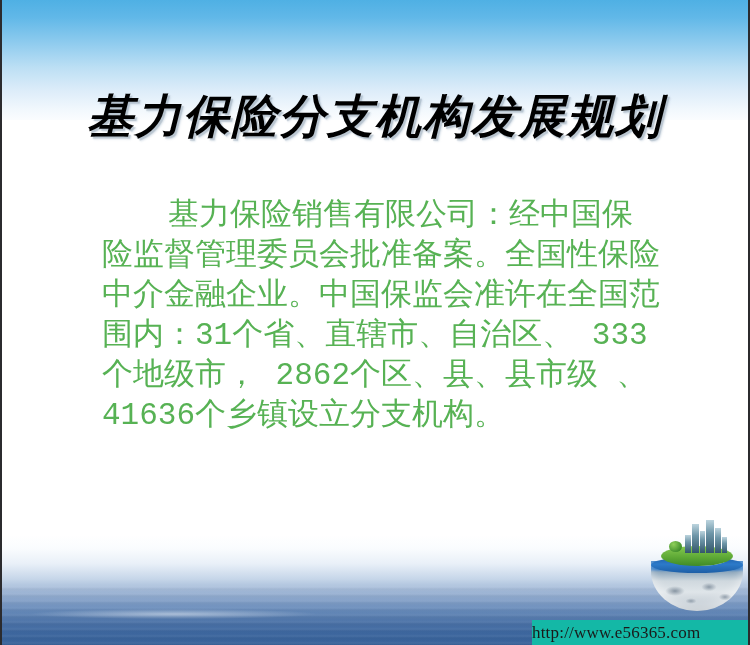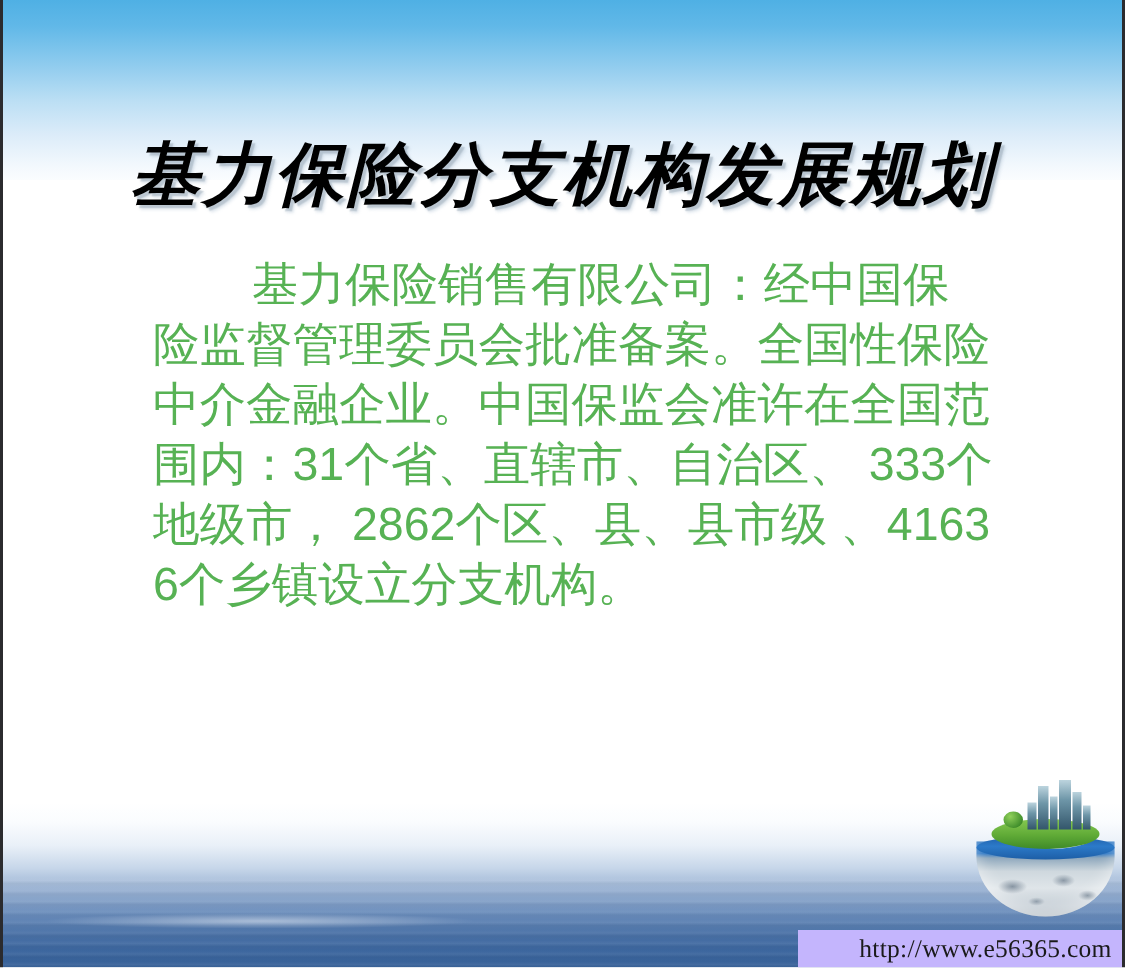--- a/index.html
+++ b/index.html
@@ -90,23 +90,23 @@
     white-space: nowrap;
     text-shadow: 2px 2px 1px rgba(150,165,180,0.55),
                  3px 3px 2px rgba(190,205,220,0.40);
     margin-top: 30px;
   }
 
   
   .body-copy {
     position: absolute;
     left: 100px;
-    top: 170px;
+    top: 196px;
     width: 560px;
-    font-family: Liberation Sans, sans-serif;
+    font-family: Liberation Mono, monospace;
     font-size: 31px;
     font-weight: 500;
     line-height: 40px;
     color: #57b254;
     text-indent: 66px;
     letter-spacing: 0px;
     word-break: break-all;
   }
 
   
@@ -201,25 +201,23 @@
     background: radial-gradient(circle at 35% 30%, #8fd05a 0%, #3e8c2a 75%);
   }
 
   
   .watermark {
     position: absolute;
     right: 0;
     bottom: 0;
     left: 530px;
     height: 25px;
-    background: #c4b5fd;
+    background: #14b8a6;
     display: flex;
     align-items: center;
-    justify-content: center;
-    padding-left: 34px;
   }
   .watermark span {
     font-family: "Liberation Serif", "DejaVu Serif", serif;
     font-size: 17px;
     color: #1a1a1a;
     letter-spacing: 0.2px;
   }
 </style>
 </head>
 <body>

